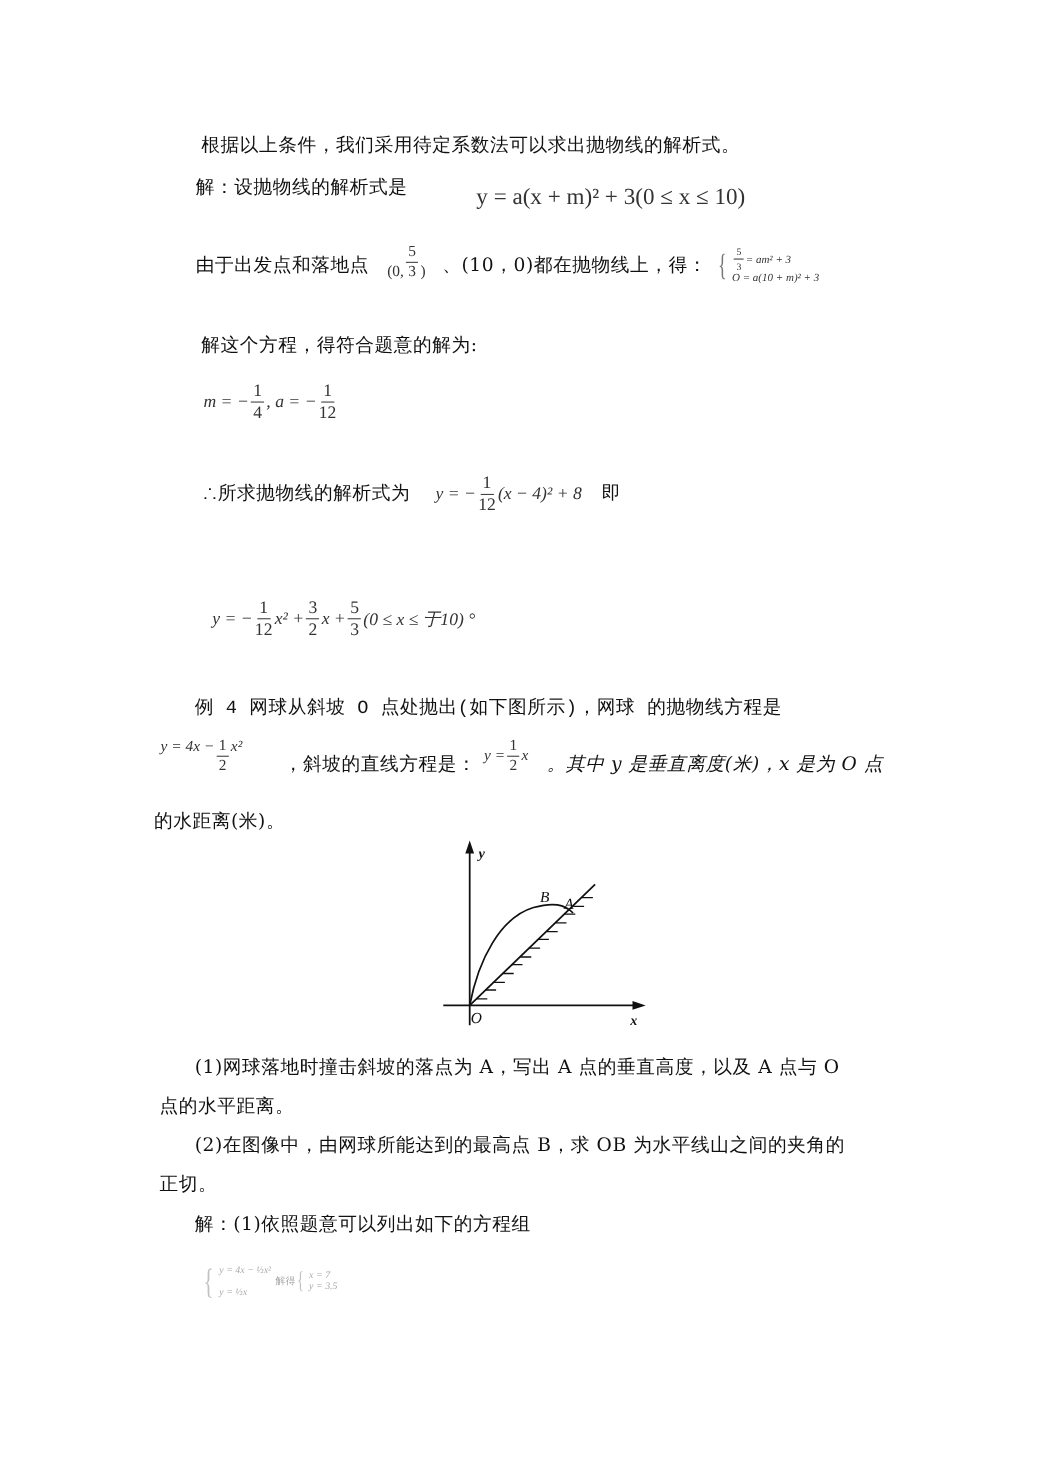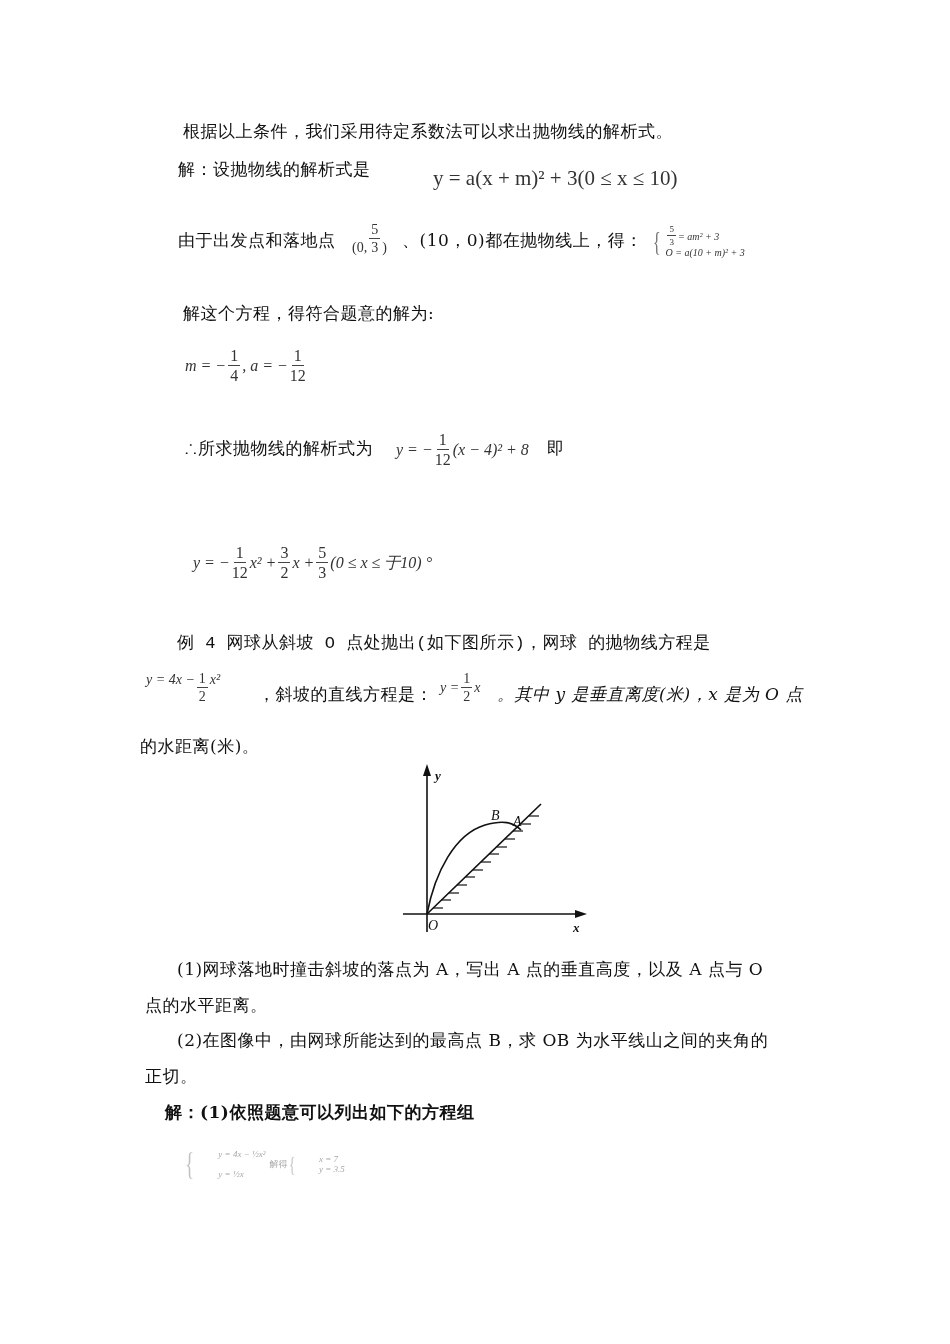--- a/index.html
+++ b/index.html
@@ -5,21 +5,21 @@
   html, body { margin: 0; padding: 0; background: #ffffff; }
   body { width: 950px; height: 1344px; position: relative; overflow: hidden;
          font-family: "DejaVu Serif", "Liberation Serif", serif; color: #111; }
   .abs { position: absolute; white-space: nowrap; }
   .cn { font-size: 17px; letter-spacing: 0.5px; }
   .m { font-family: "Liberation Serif", "DejaVu Serif", serif; color: #333; }
   .mi { font-style: italic; }
   .frac { display: inline-flex; flex-direction: column; align-items: center; vertical-align: middle; margin: 0 2px; line-height: 1; }
   .frac .num { border-bottom: 1px solid #444; padding: 0 2px 1px; }
   .frac .den { padding-top: 2px; }
-  .tiny { font-size: 8px; color: #999; margin-left: 19px; }
+  .tiny { font-size: 8px; color: #999; }
   .brace { display: inline-block; vertical-align: middle; font-size: 28px; color: #777; line-height: 1; margin-right: 2px; transform: scaleX(0.6); }
   .sys { display: inline-flex; align-items: center; }
   .sys-rows { display: inline-flex; flex-direction: column; }
 </style>
 </head>
 <body>
 
 <div class="abs cn" style="left:183px; top:120px;">根据以上条件，我们采用待定系数法可以求出抛物线的解析式。</div>
 
 <div class="abs cn" style="left:178px; top:158px;">
@@ -154,21 +154,21 @@
     <text x="33" y="168" font-family="Liberation Serif, serif" font-style="italic" font-size="14" fill="#111">O</text>
     <text x="96" y="58" font-family="Liberation Serif, serif" font-style="italic" font-size="14" fill="#111">B</text>
     <text x="118" y="64" font-family="Liberation Serif, serif" font-style="italic" font-size="14" fill="#111">A</text>
   </svg>
 </div>
 
 <div class="abs cn" style="left:177px; top:958px;">(1)网球落地时撞击斜坡的落点为 A，写出 A 点的垂直高度，以及 A 点与 O</div>
 <div class="abs cn" style="left:145px; top:994px;">点的水平距离。</div>
 <div class="abs cn" style="left:177px; top:1029px;">(2)在图像中，由网球所能达到的最高点 B，求 OB 为水平线山之间的夹角的</div>
 <div class="abs cn" style="left:145px; top:1065px;font-family:Liberation Mono, monospace;">正切。</div>
-<div class="abs cn" style="left:165px; top:1101px;font-weight:bold;">解：(1)依照题意可以列出如下的方程组</div>
+<div class="abs cn" style="left:177px; top:1101px;">解：(1)依照题意可以列出如下的方程组</div>
 
 <div class="abs m" style="left:182px; top:1148px; display:flex; align-items:center; opacity:0.45;">
   <span class="brace" style="font-size:32px;">{</span>
   <span class="sys-rows tiny" style="font-size:9px; color:#333; gap:10px;">
     <span class="mi">y = 4x − ½x²</span>
     <span class="mi">y = ½x</span>
   </span>
   <span class="tiny" style="font-size:9px; color:#333; margin-left:4px;">解得</span>
   <span class="brace" style="font-size:22px;">{</span>
   <span class="sys-rows tiny" style="font-size:9px; color:#333;">

